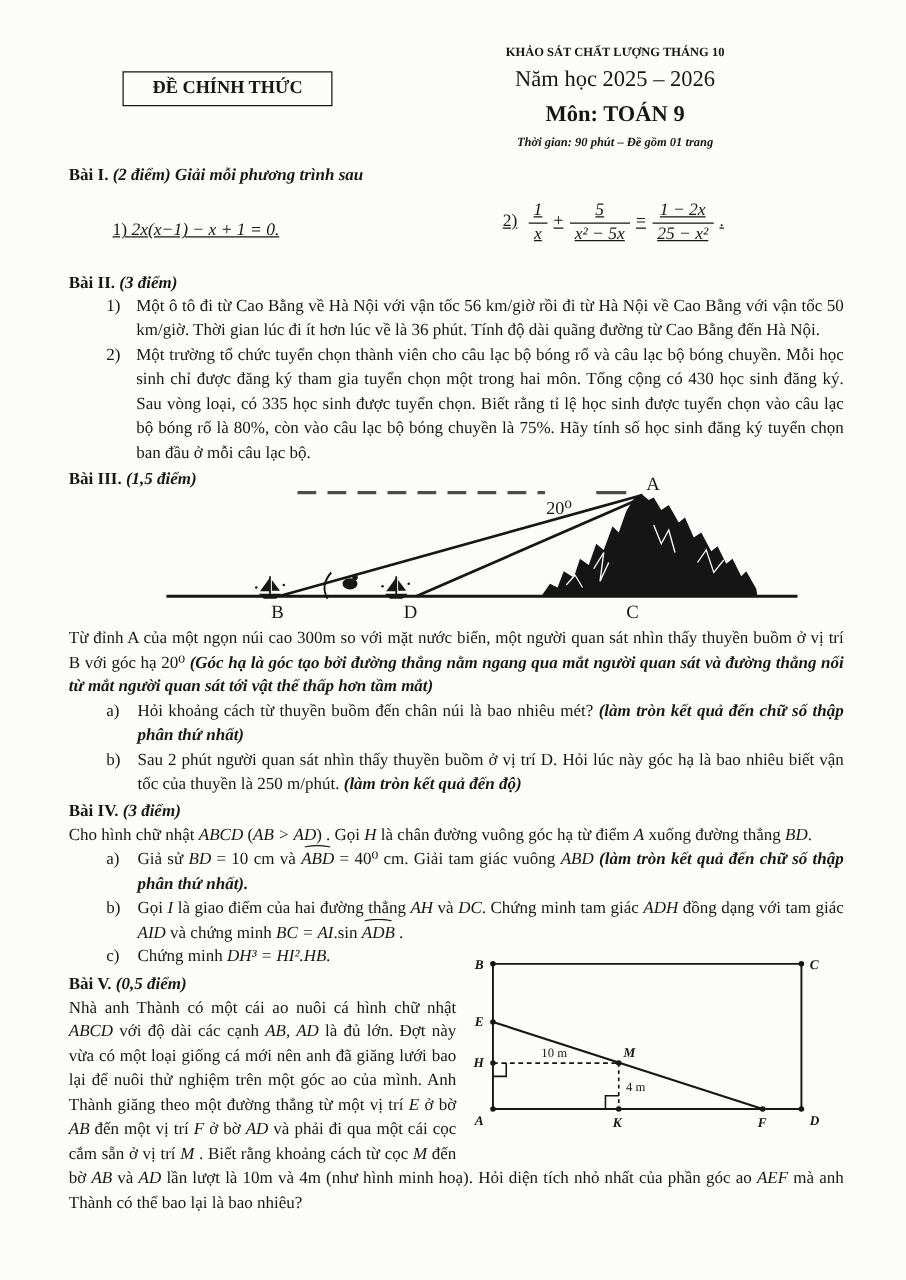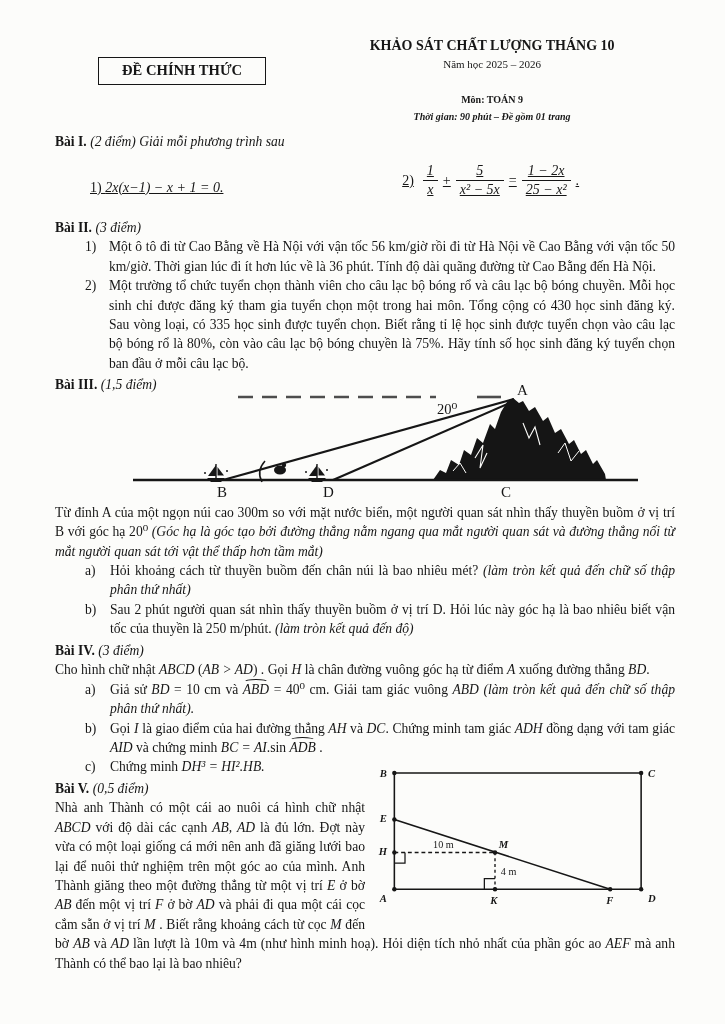--- a/index.html
+++ b/index.html
@@ -11,41 +11,41 @@
     background:#fcfcfa;
     color:#161616;
     font-family:"Liberation Serif","DejaVu Serif",serif;
     font-size:13.6px;
     line-height:1.43;
     padding:36px 50px 0 55px;
     overflow:hidden;
   }
   .mi { font-style:italic; }
   .bb { font-weight:bold; }
-  .bi { font-weight:normal; font-style:italic; }
+  .bi { font-weight:bold; font-style:italic; }
   .hat { position:relative; font-style:italic; }
   .hat::before {
     content:""; position:absolute; left:1px; right:1px; top:-3px; height:5px;
     border-top:1.4px solid #161616;
     border-left:1px solid transparent; border-right:1px solid transparent;
     border-radius:100% 100% 0 0;
   }
   
   .hdr { display:flex; margin-bottom:8px; }
   .hdr-left { width:41%; text-align:center; padding-top:14px; }
   .school { font-weight:bold; font-size:13.8px; white-space:nowrap; }
   .exam-box {
     display:inline-block; margin-top:7px;
     border:1.7px solid #161616; padding:2px 23px 3px;
     font-weight:bold; font-size:14.6px;
   }
   .hdr-right { width:59%; text-align:center; }
-  .hdr-title { font-weight:bold; font-size:14px; }
-  .hdr-year { font-size:11px; margin-top:1px;text-align:center; }
-  .hdr-subject { font-weight:bold; font-size:10px; margin-top:20px; }
+  .hdr-title { font-weight:bold; font-size:10px; }
+  .hdr-year { font-size:18px; margin-top:1px;text-align:center; }
+  .hdr-subject { font-weight:bold; font-size:18px; margin-top:2px; }
   .hdr-time { font-weight:bold; font-style:italic; font-size:10px; margin-top:3px; }
   
   .sec-head { margin-top:2px; }
   .eq-row { display:flex; align-items:flex-end; margin:6px 0 20px; min-height:40px;text-decoration:underline; }
   .eq1 { flex:0 0 56%; padding-left:35px; font-size:14px; }
   .eq2 { flex:1; display:flex; align-items:center; gap:5px; font-size:14px; }
   .eq2 .lbl { margin-right:4px; }
   .frac { display:inline-block; text-align:center; vertical-align:middle; font-style:italic; line-height:1.12; }
   .frac .num { display:block; padding:0 4px 1px; border-bottom:1.35px solid #161616; }
   .frac .den { display:block; padding:1px 4px 0; }

